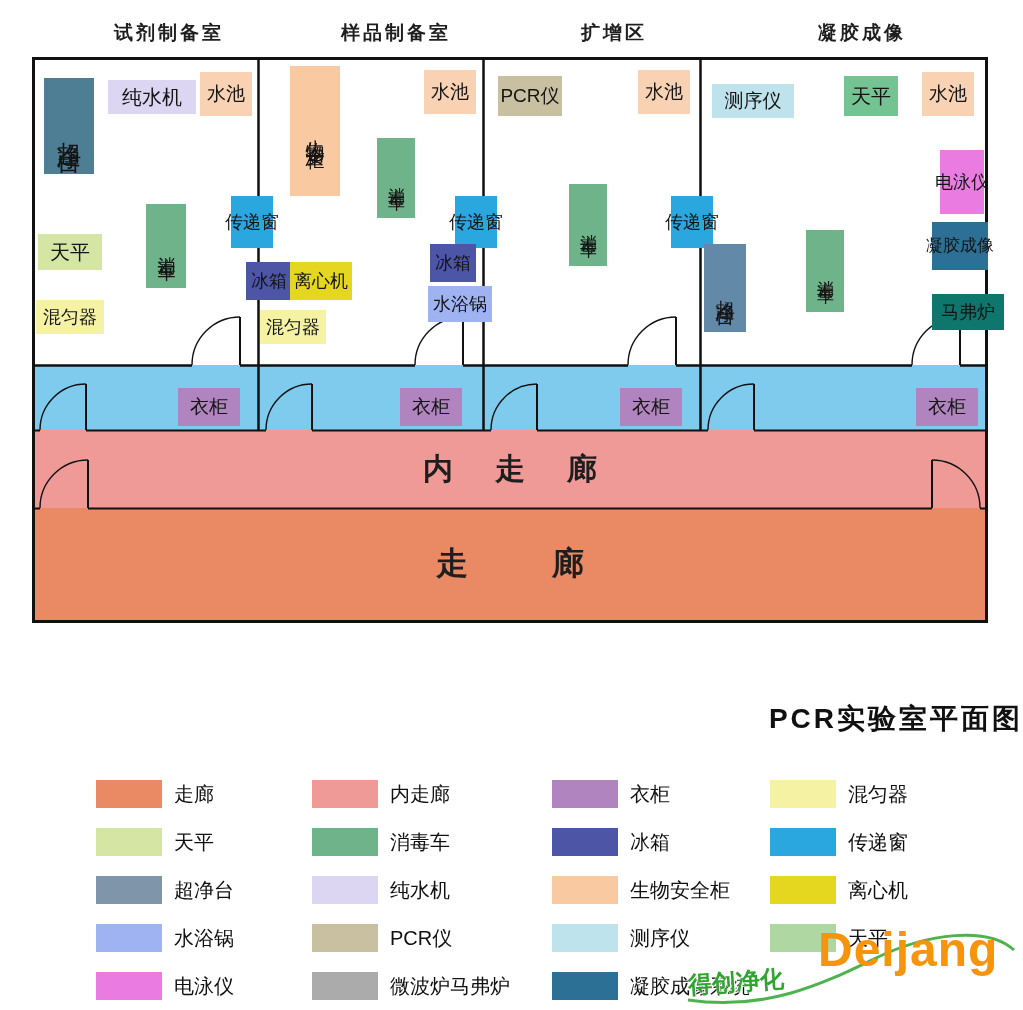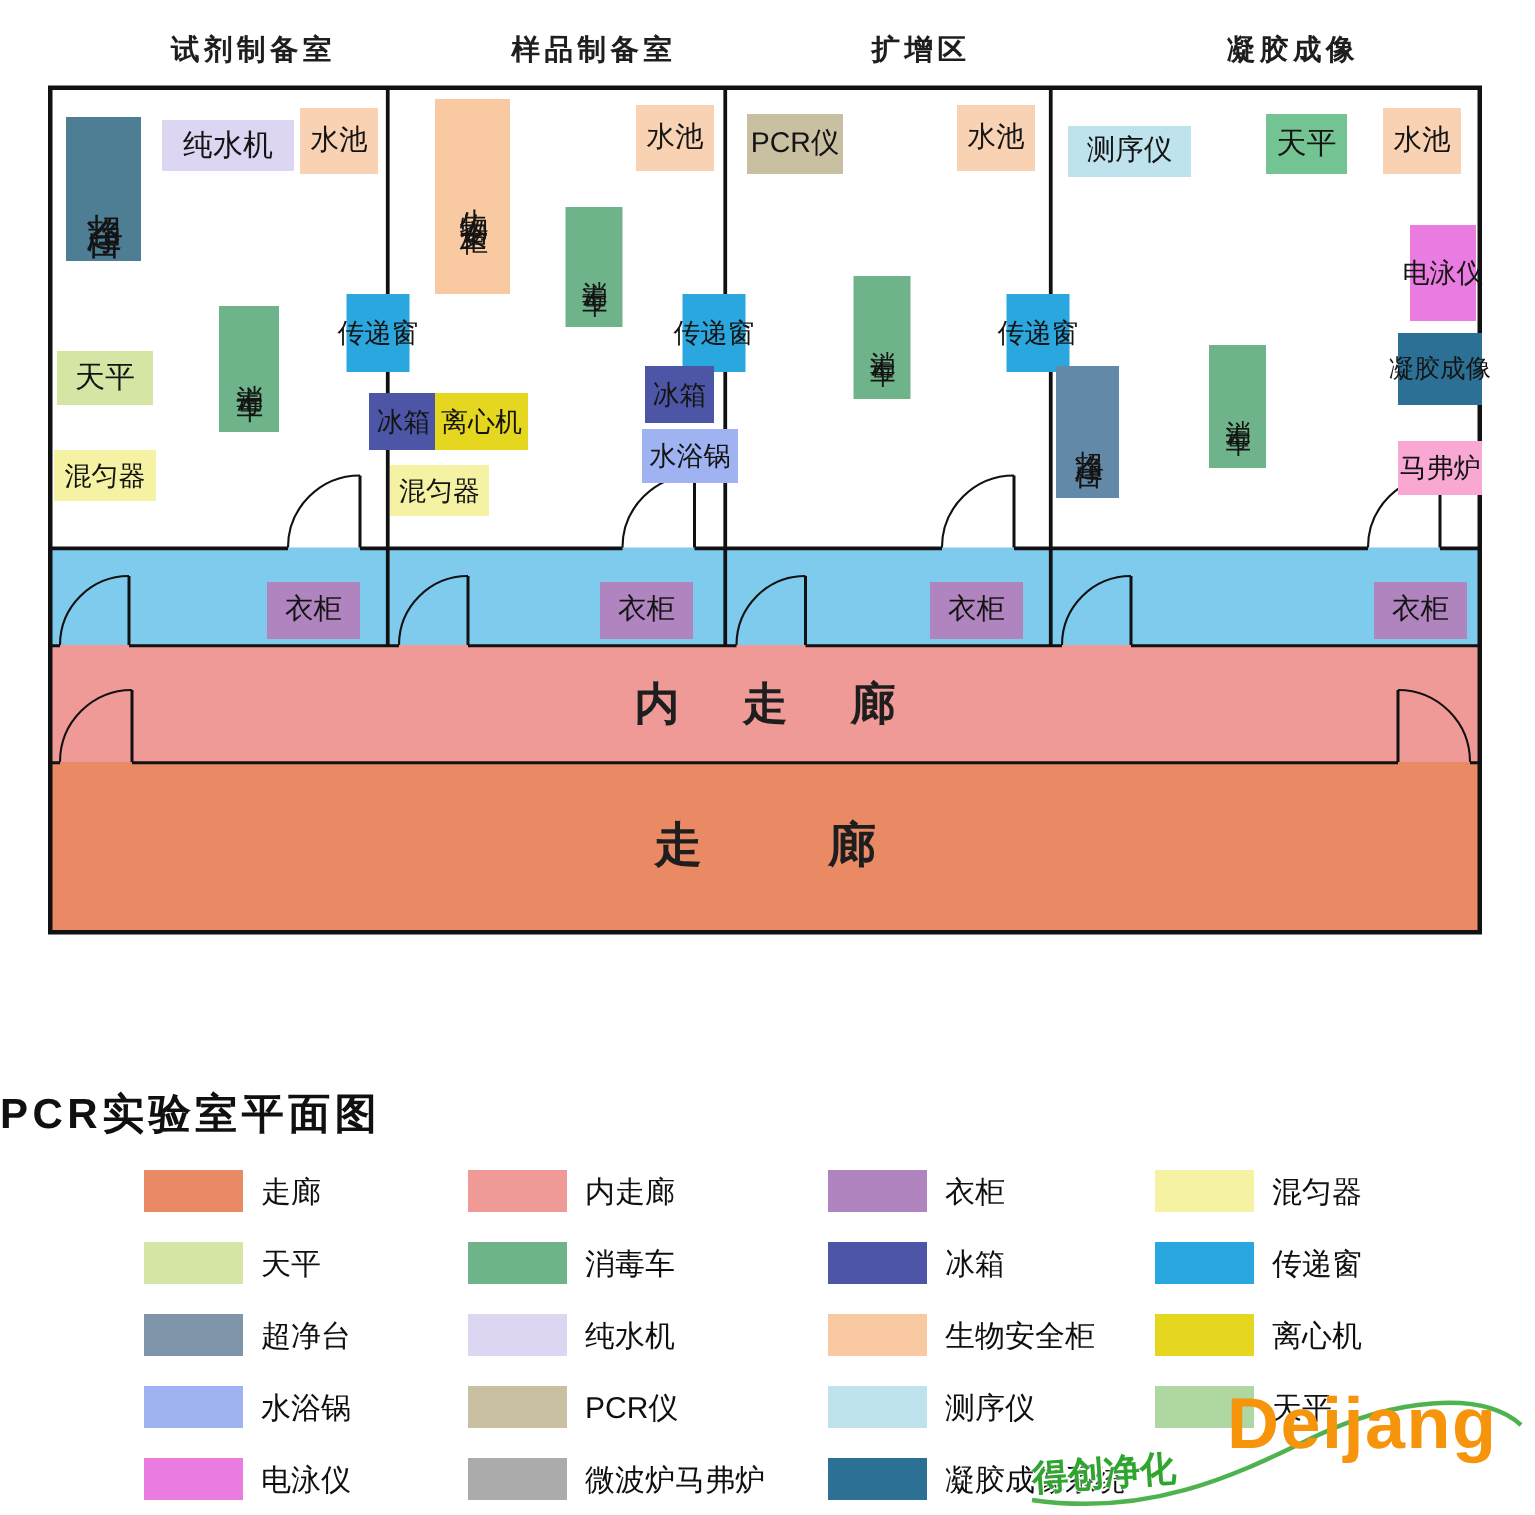--- a/index.html
+++ b/index.html
@@ -15,21 +15,21 @@
 
   #walls { position: absolute; left: 0; top: 0; pointer-events: none; }
 
   .room-label { position: absolute; top: 20px; transform: translateX(-50%); font-size: 19px;
                 font-weight: 600; letter-spacing: 3px; color: #1e1e1e; white-space: nowrap; margin-left: 24px; }
 
   .equip { position: absolute; display: flex; align-items: center; justify-content: center;
            white-space: nowrap; color: #141414; line-height: 1.05; }
   .equip.v { writing-mode: vertical-rl; text-orientation: upright; letter-spacing: 3px; white-space: normal; }
 
-  #title { position: absolute; top: 724px; left: 0; width: 100%; text-align: left;
+  #title { position: absolute; top: 700px; left: 0; width: 100%; text-align: right;
            font-size: 28px; font-weight: 700; letter-spacing: 3px; color: #101010; }
 
   #legend { position: absolute; left: 96px; top: 770px; display: grid;
             grid-template-columns: 216px 240px 218px 240px; grid-auto-rows: 48px; align-items: center; }
   .legend-item { display: flex; align-items: center; }
   .legend-swatch { width: 66px; height: 28px; margin-right: 12px; flex: 0 0 auto; }
   .legend-label { font-size: 20px; color: #101010; white-space: nowrap; }
 
   #watermark { position: absolute; left: 0; top: 0; width: 100%; height: 100%; pointer-events: none; }
   .wm-brand { position: absolute; left: 818px; top: 922px; font-size: 48px; font-weight: 700; letter-spacing: 1px; }
@@ -89,21 +89,21 @@
       <div class="equip" style="left: 638px; top: 70px; width: 52px; height: 44px; font-size: 19px; background: rgb(248, 210, 179);">水池</div>
       <div class="equip v" style="left: 569px; top: 184px; width: 38px; height: 82px; font-size: 17px; background: rgb(111, 179, 138);">消毒车</div>
       <div class="equip" style="left: 671px; top: 196px; width: 42px; height: 52px; font-size: 18px; background: rgb(42, 167, 223);">传递窗</div>
       <div class="equip" style="left: 712px; top: 84px; width: 82px; height: 34px; font-size: 19px; background: rgb(191, 227, 237);">测序仪</div>
       <div class="equip" style="left: 844px; top: 76px; width: 54px; height: 40px; font-size: 20px; background: rgb(116, 195, 146);">天平</div>
       <div class="equip" style="left: 922px; top: 72px; width: 52px; height: 44px; font-size: 19px; background: rgb(248, 210, 179);">水池</div>
       <div class="equip" style="left: 940px; top: 150px; width: 44px; height: 64px; font-size: 18px; background: rgb(233, 123, 225);">电泳仪</div>
       <div class="equip" style="left: 932px; top: 222px; width: 56px; height: 48px; font-size: 17px; background: rgb(44, 112, 149); text-align: center;">凝胶成像</div>
       <div class="equip v" style="left: 704px; top: 244px; width: 42px; height: 88px; font-size: 20px; background: rgb(99, 137, 169);">超净台</div>
       <div class="equip v" style="left: 806px; top: 230px; width: 38px; height: 82px; font-size: 17px; background: rgb(111, 179, 138);">消毒车</div>
-      <div class="equip" style="left: 932px; top: 294px; width: 56px; height: 36px; font-size: 18px; background: #f9a8d4;">马弗炉</div>
+      <div class="equip" style="left: 932px; top: 294px; width: 72px; height: 36px; font-size: 18px; background: #0f766e;">马弗炉</div>
       <div class="equip" style="left: 178px; top: 388px; width: 62px; height: 38px; font-size: 19px; background: rgb(176, 132, 190);">衣柜</div>
       <div class="equip" style="left: 400px; top: 388px; width: 62px; height: 38px; font-size: 19px; background: rgb(176, 132, 190);">衣柜</div>
       <div class="equip" style="left: 620px; top: 388px; width: 62px; height: 38px; font-size: 19px; background: rgb(176, 132, 190);">衣柜</div>
       <div class="equip" style="left: 916px; top: 388px; width: 62px; height: 38px; font-size: 19px; background: rgb(176, 132, 190);">衣柜</div>
     </div>
 
   <div id="title">PCR实验室平面图</div>
 
   <div id="legend">
       <div class="legend-item">

